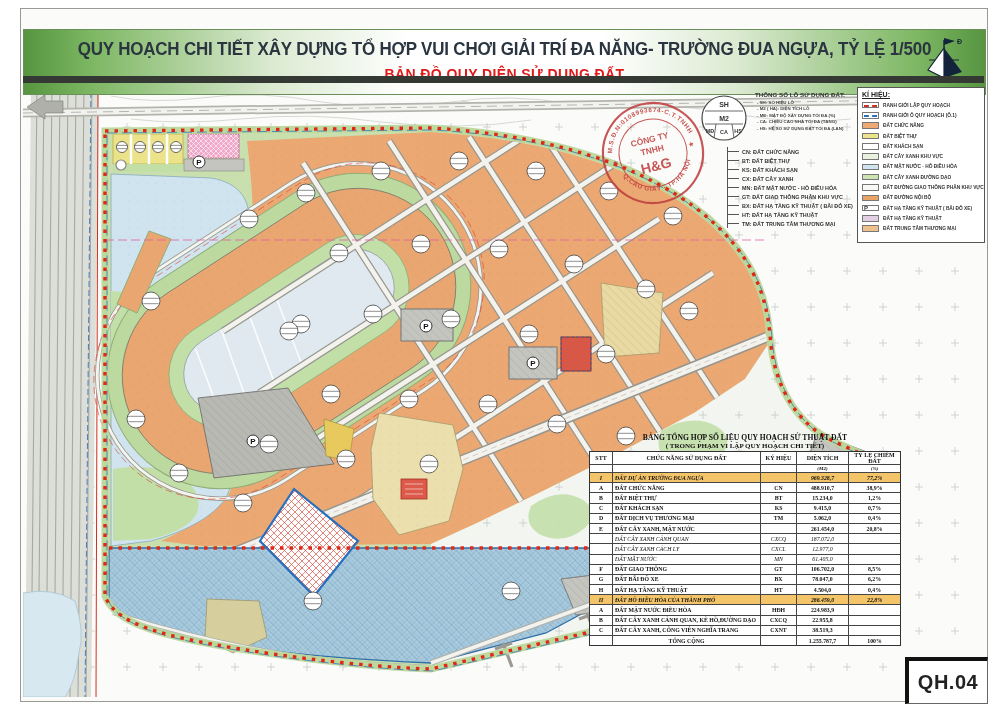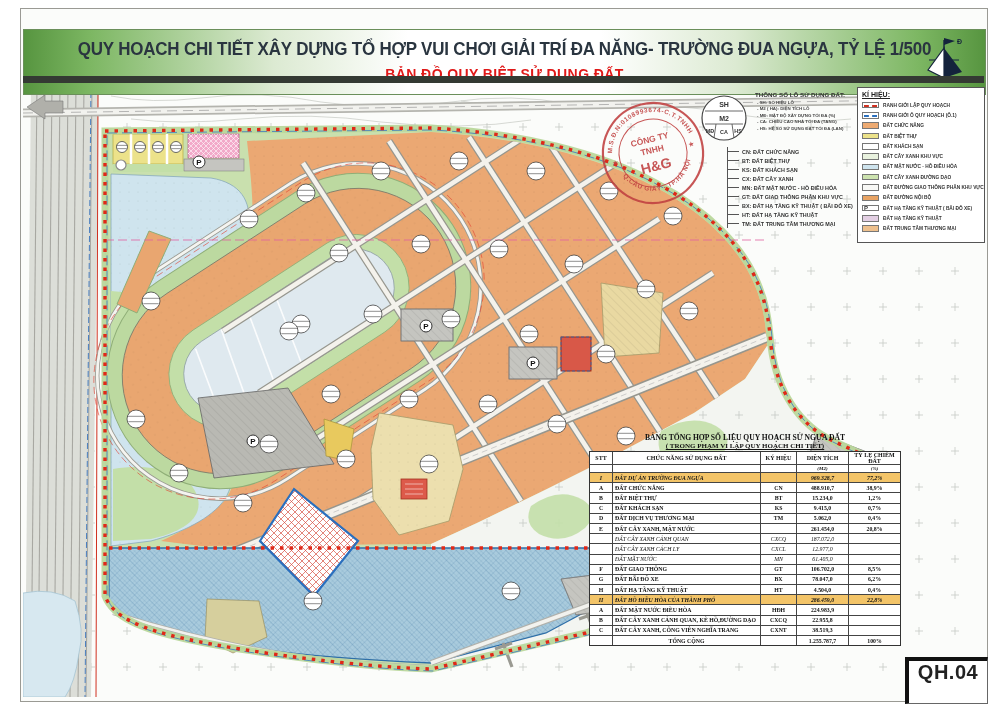--- a/index.html
+++ b/index.html
@@ -36,38 +36,38 @@
   .notes-params{position:absolute;left:60px;top:11px;width:104px;}
   .notes-params div{font-size:4.4px;color:#444;font-weight:bold;line-height:6.4px;white-space:nowrap;}
   .abbr{position:absolute;left:30px;top:58px;border-left:1px solid #555;padding-left:0;}
   .abbr-row{display:flex;align-items:center;height:9px;}
   .abbr-row .tick{width:11px;border-top:1px solid #555;margin-right:3px;}
   .abbr-row .txt{font-size:5.4px;font-weight:bold;color:#333;white-space:nowrap;}
   .lot-circle{position:absolute;left:2px;top:4px;}
   
   .tbl-wrap{position:absolute;left:568px;top:424px;width:312px;font-family:"Liberation Serif",serif;}
   .tbl-t1{text-align:center;font-size:7.6px;font-weight:bold;color:#111;}
-  .tbl-t2{text-align:center;font-size:7px;font-weight:bold;color:#111;margin-bottom:1px;text-decoration:underline;}
+  .tbl-t2{text-align:center;font-size:7px;font-weight:bold;color:#111;margin-bottom:1px;}
   .tbl{border:1px solid #333;background:#fff;}
   .trow{display:grid;grid-template-columns:22px 148px 36px 52px 1fr;border-top:.5px solid #444;}
   .trow:first-child{border-top:none;}
   .tcell{border-left:.5px solid #444;padding:0 2px;font-size:5.8px;font-weight:bold;color:#111;
     display:flex;align-items:center;justify-content:center;min-height:9.2px;line-height:6px;text-align:center;}
   .tcell:first-child{border-left:none;}
   .tcell.name{justify-content:flex-start;text-align:left;}
   .thead .tcell{min-height:11px;font-size:6px;}
   .tsub .tcell{min-height:7px;font-size:5px;font-style:italic;}
   .trow.hl{background:#f3c468;}
   .trow.hl .tcell{font-style:italic;}
   .trow.sub .tcell{font-style:italic;font-weight:normal;}
   .trow.total .tcell{font-weight:bold;}
   
   .qh{position:absolute;left:884px;top:648px;width:78px;height:42px;background:#fff;
     border-top:4px solid #111;border-left:4px solid #111;border-right:1px solid #666;border-bottom:1px solid #666;
-    display:flex;justify-content:center;}
+    display:flex;align-items:center;justify-content:center;}
   .qh span{font-size:20px;font-weight:bold;color:#222;letter-spacing:.5px;}
 </style>
 </head>
 <body>
 
 <div class="sheet">
 
   <div class="mapwrap">
   <svg id="mapsvg" width="961" height="614" viewBox="22 82 961 614">
     <defs>
@@ -419,21 +419,21 @@
       <text x="688" y="155" font-size="7" fill="#c04040">★</text>
       <text x="652" y="141" font-size="8.5" fill="#c04040" font-weight="bold" text-anchor="middle">CÔNG TY</text>
       <text x="652" y="152" font-size="8.5" fill="#c04040" font-weight="bold" text-anchor="middle">TNHH</text>
       <text x="652" y="170" font-size="14" fill="#c04040" font-weight="bold" text-anchor="middle" font-family="Liberation Serif,serif">H&amp;G</text>
     </g>
   </svg>
   </div>
 
   <div class="hdr">
     <div class="hdr-title">QUY HOẠCH CHI TIẾT XÂY DỰNG TỔ HỢP VUI CHƠI GIẢI TRÍ ĐA NĂNG- TRƯỜNG ĐUA NGỰA, TỶ LỆ 1/500</div>
-    <div class="hdr-sub">BẢN ĐỒ QUY BIỆT SỬ DỤNG ĐẤT</div>
+    <div class="hdr-sub">BẢN ĐỒ QUY DIỆN SỬ DỤNG ĐẤT</div>
     <svg class="north" viewBox="0 0 52 58">
       <line x1="25" y1="6" x2="25" y2="46" stroke="#14233c" stroke-width="1.4"></line>
       <line x1="10" y1="26" x2="40" y2="26" stroke="#14233c" stroke-width="1"></line>
       <polygon points="25,4 36,7 25,11" fill="#14233c"></polygon>
       <polygon points="25,14 25,44 9,36" fill="#fff" stroke="#14233c" stroke-width="1.2"></polygon>
       <polygon points="25,14 25,44 43,38" fill="#14233c"></polygon>
       <text x="38" y="10" font-size="7" font-weight="bold" fill="#14233c">Đ</text>
     </svg>
   </div>
   <div class="hdr-strip"></div>
@@ -557,21 +557,21 @@
           <span class="lg-label">ĐẤT HẠ TẦNG KỸ THUẬT</span>
         </div>
         <div class="lg-row">
           <span class="sw" style="background: rgb(238, 192, 141);"></span>
           <span class="lg-label">ĐẤT TRUNG TÂM THƯƠNG MẠI</span>
         </div>
       </div>
   </div>
 
   <div class="tbl-wrap">
-    <div class="tbl-t1">BẢNG TỔNG HỢP SỐ LIỆU QUY HOẠCH SỬ NGỰA ĐẤT</div>
+    <div class="tbl-t1">BẢNG TỔNG HỢP SỐ LIỆU QUY HOẠCH SỬ THUẬT ĐẤT</div>
     <div class="tbl-t2">( TRONG PHẠM VI LẬP QUY HOẠCH CHI TIẾT)</div>
     <div class="tbl" id="tblBody">
         <div class="trow thead">
           <div class="tcell">STT</div>
           <div class="tcell">CHỨC NĂNG SỬ DỤNG ĐẤT</div>
           <div class="tcell">KÝ HIỆU</div>
           <div class="tcell">DIỆN TÍCH</div>
           <div class="tcell">TỶ LỆ CHIẾM ĐẤT</div>
         </div>
         <div class="trow tsub">

